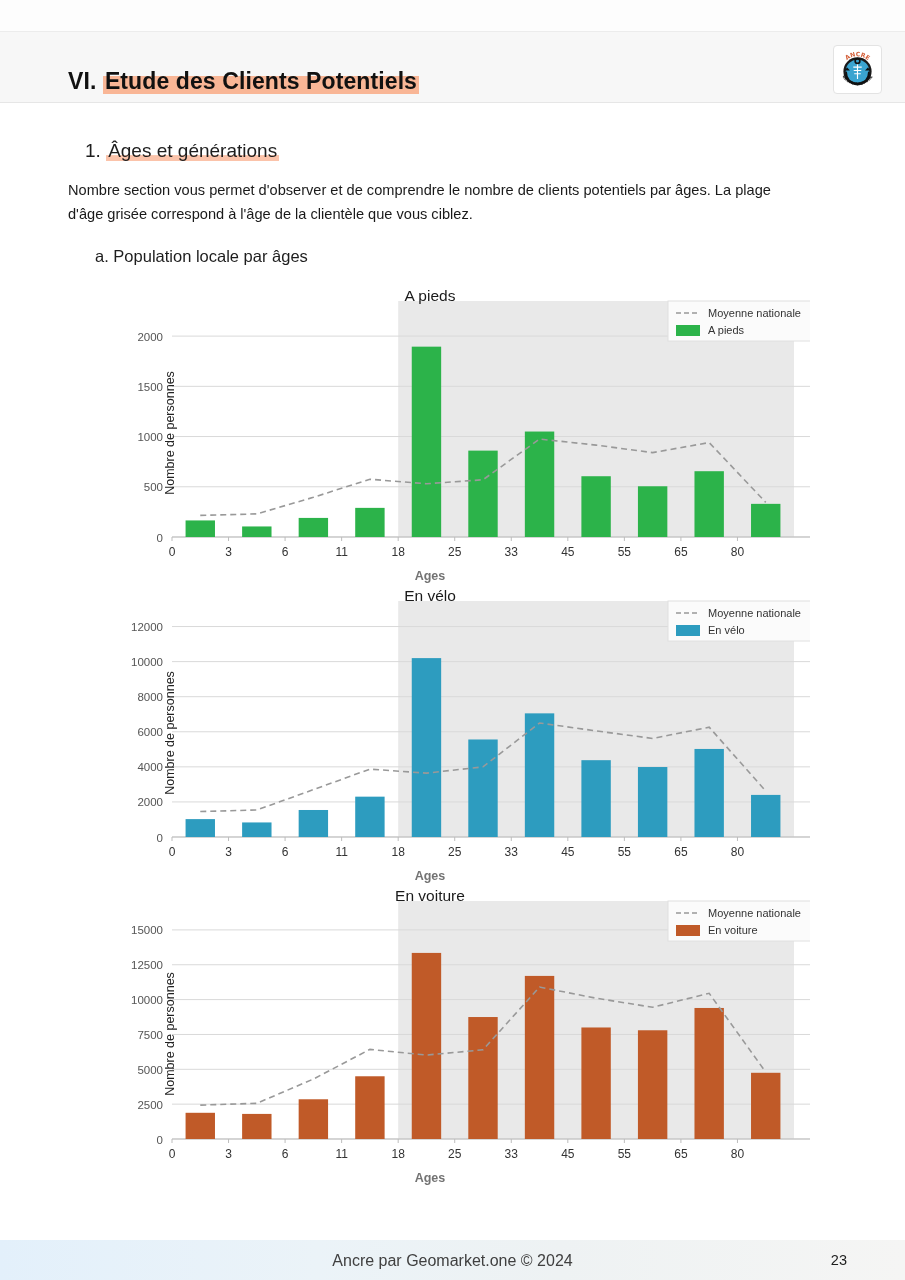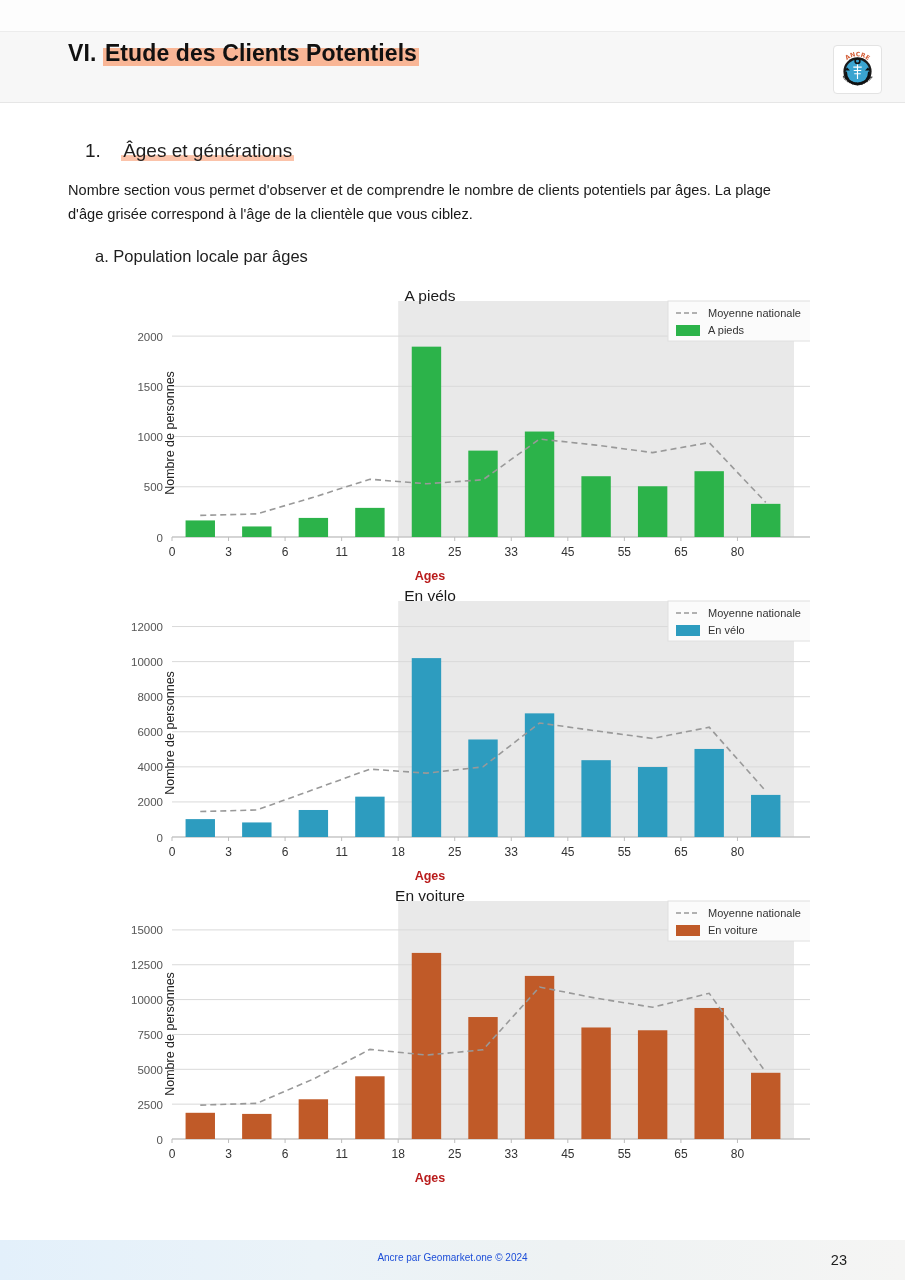--- a/index.html
+++ b/index.html
@@ -15,39 +15,39 @@
 
   
   .top-strip { position:absolute; top:0; left:0; width:905px; height:31px; background:#fdfdfd; }
   .header-band {
     position:absolute; top:31px; left:0; width:905px; height:72px;
     background:#f7f7f7;
     border-top:1px solid #ececec;
     border-bottom:1px solid #e6e6e6;
   }
   .header-title {
-    position:absolute; top:40px; left:68px;
+    position:absolute; top:68px; left:68px;
     font-size:23px; font-weight:bold; letter-spacing:.1px;
     color:#111; white-space:nowrap;
   }
   .hl-title { background:linear-gradient(to bottom, rgba(248,178,150,0) 0%, rgba(248,178,150,0) 30%, #f9b696 32%, #f9b696 100%); padding:0 2px; }
 
   .logo {
     position:absolute; top:45px; left:833px;
     width:49px; height:49px; border-radius:4px;
     background:#ffffff; border:1px solid #e3e3e3;
     overflow:hidden;
   }
 
   
   .h2 {
     position:absolute; top:140px; left:85px;
     font-size:19px; color:#1d1d1d; white-space:nowrap;
   }
-  .hl-sub { background:linear-gradient(to bottom, rgba(250,190,168,0) 0%, rgba(250,190,168,0) 72%, #fbc3aa 74%, #fbc3aa 100%); padding:0 2px;margin-left:15px; }
+  .hl-sub { background:linear-gradient(to bottom, rgba(250,190,168,0) 0%, rgba(250,190,168,0) 72%, #fbc3aa 74%, #fbc3aa 100%); padding:0 2px; }
 
   .para {
     position:absolute; top:179px; left:68px; width:742px;
     font-size:14.6px; line-height:1.62; color:#1a1a1a;
   }
   .h3 {
     position:absolute; top:247px; left:95px;
     font-size:16.5px; color:#1d1d1d; white-space:nowrap;
   }
 
@@ -60,37 +60,37 @@
   .chart-title {
     position:absolute; left:0; right:0; top:4px;
     text-align:center; font-size:15.5px; color:#1a1a1a;
   }
   .chart-title.t-off { padding-right:60px; }
 
   .plot-svg { position:absolute; left:0; top:0; }
 
   .xlabel {
     position:absolute; left:0; right:0; bottom:0;
-    text-align:center; font-size:12.5px; font-weight:bold; color:#b91c1c;
+    text-align:center; font-size:12.5px; font-weight:bold; color:#737373;
     padding-right:60px;
   }
   .ylabel {
     position:absolute; left:-2px; top:50%;
     transform:translateY(-50%) rotate(-90deg); transform-origin:center;
     font-size:12.5px; color:#222; white-space:nowrap;
   }
 
   
   .footer-band {
     position:absolute; left:0; top:1240px; width:905px; height:40px;
     background:linear-gradient(to right,#e3f0fb 0%,#ebf3f8 35%,#eef2f3 62%,#f5f5f4 100%);
   }
   .footer-text {
     position:absolute; left:0; width:905px; top:1252px;
-    text-align:center; font-size:10px; color:#1d4ed8;
+    text-align:center; font-size:16px; color:#404040;
   }
   .footer-page {
     position:absolute; right:58px; top:1252px;
     font-size:14.5px; color:#1d1d1d;
   }
 </style>
 </head>
 <body>
 
 <div class="top-strip"></div>

